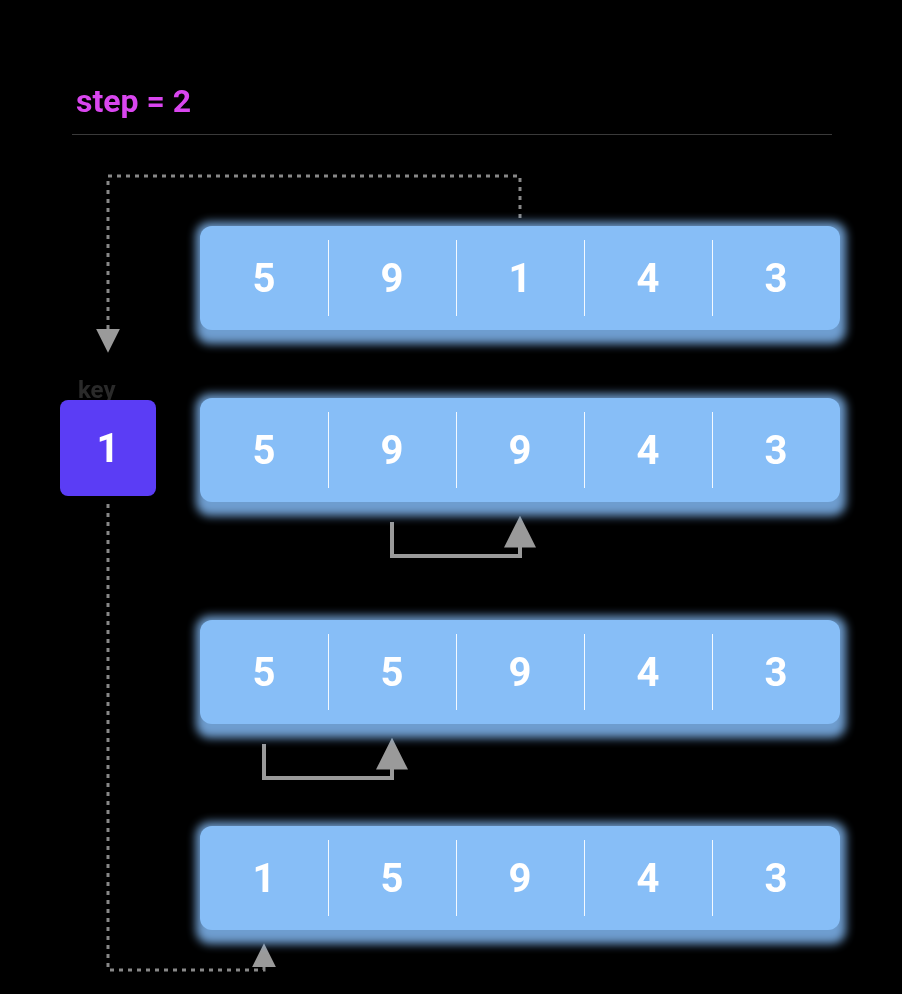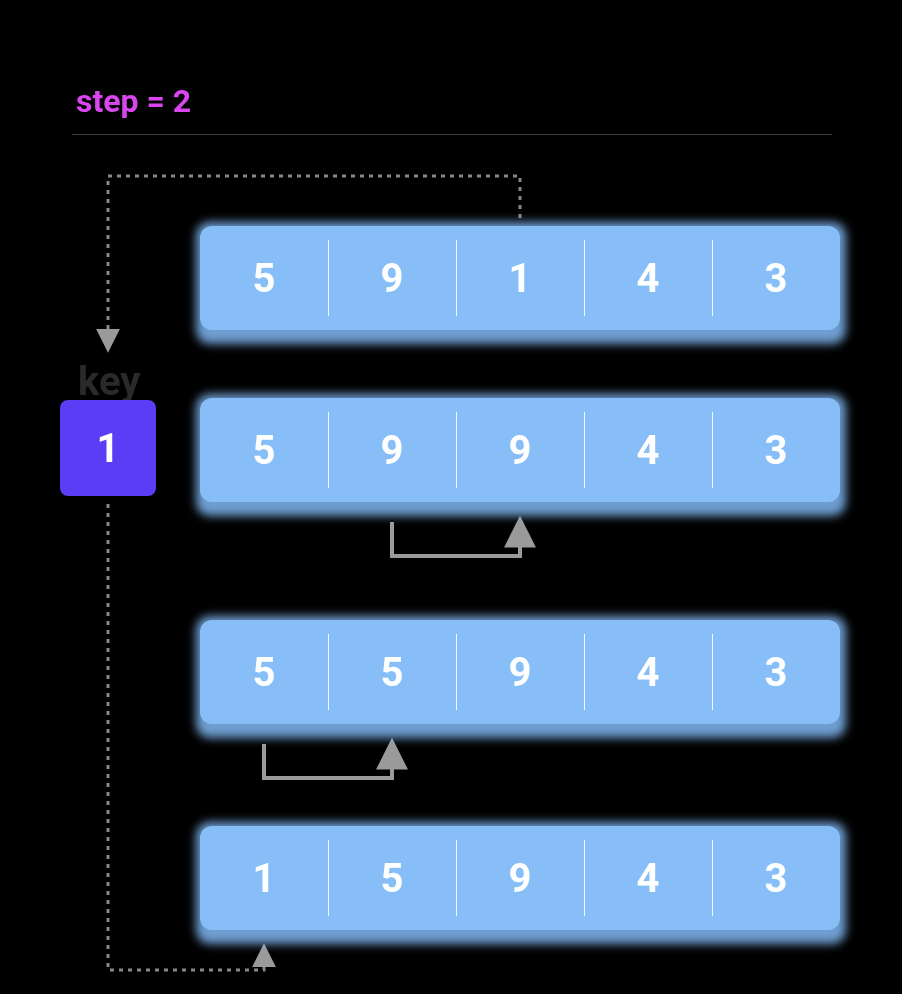--- a/index.html
+++ b/index.html
@@ -77,23 +77,23 @@
   left: 0;
   top: 14px;
   bottom: 14px;
   width: 1px;
   background: #fff;
   opacity: 0.9;
 }
 .key-label {
   position: absolute;
   left: 78px;
-  top: 358px;
+  top: 376px;
   color: #2a2a2a;
-  font-size: 40px;
+  font-size: 24px;
   font-weight: 700;
 }
 .key-box {
   position: absolute;
   left: 60px;
   top: 400px;
   width: 96px;
   height: 96px;
   background: #5b3df5;
   border-radius: 8px;

